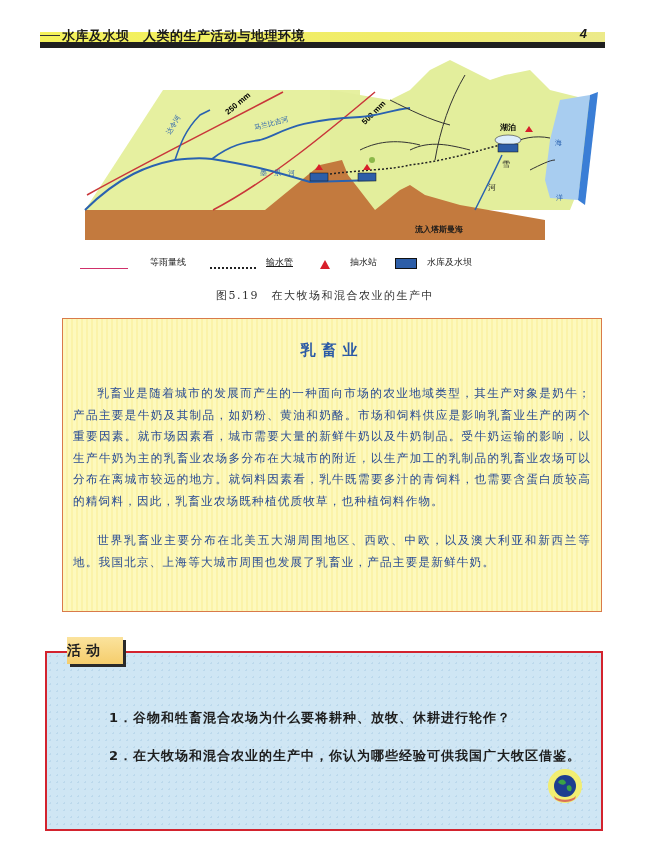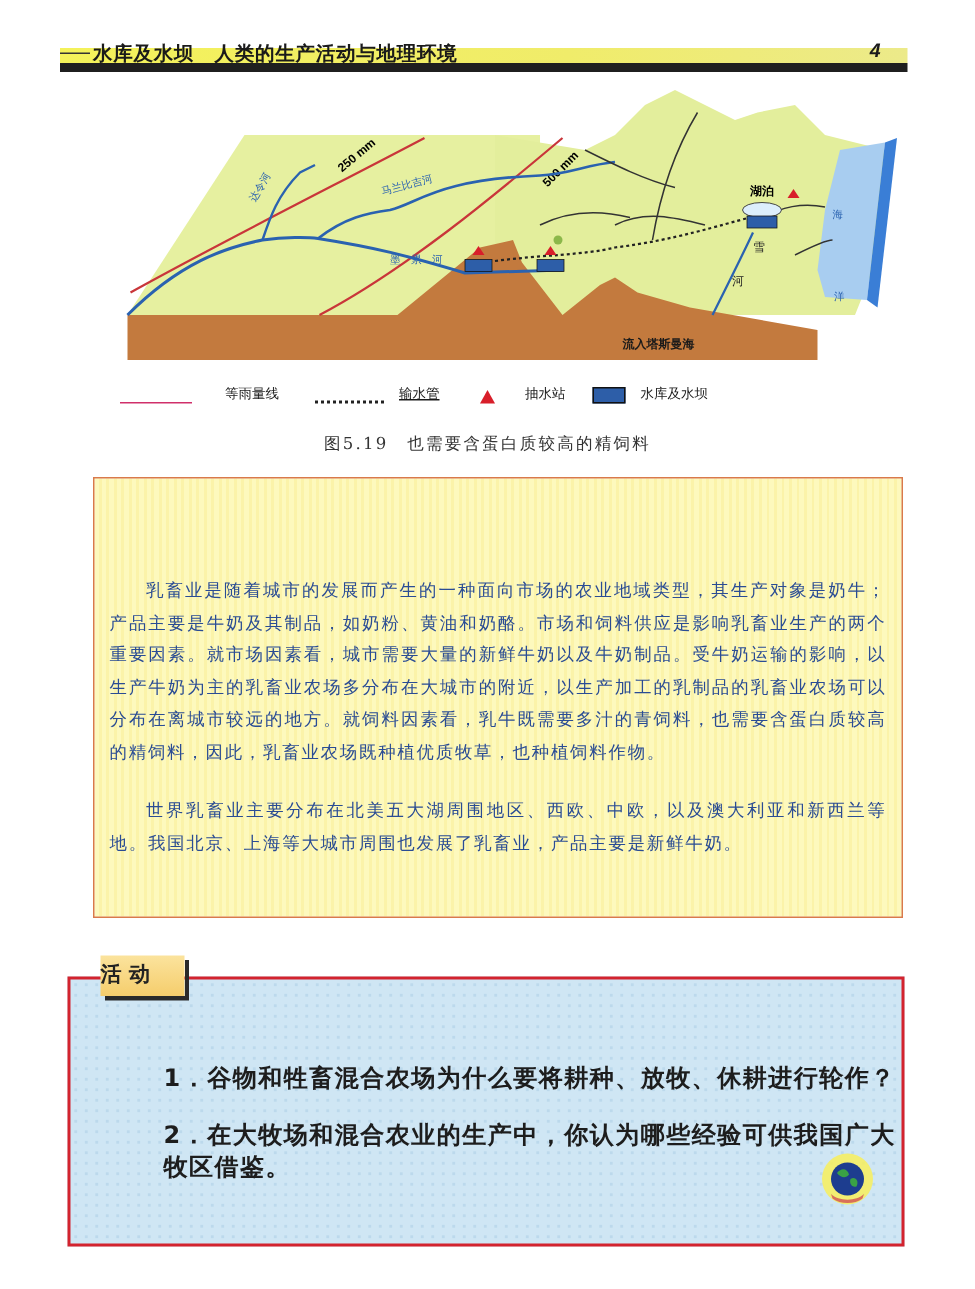--- a/index.html
+++ b/index.html
@@ -26,21 +26,21 @@
          font-size:15px; font-weight:bold; color:#2b5aa6; letter-spacing:6px; }
   .dairy-box .para { position:absolute; left:10px; width:518px; font-size:11.6px; line-height:21.5px;
          color:#2a4c94; letter-spacing:1.2px; text-indent:2.1em; text-align:justify; }
   .activity-tab { position:absolute; left:67px; top:637px; width:56px; height:27px;
          background:linear-gradient(180deg,#fbe39d,#f5cd6c); box-shadow:3px 3px 0 #2a2a2a;
          font-size:14px; font-weight:bold; color:#222; text-align:left; line-height:27px;
          letter-spacing:5px; z-index:2; }
   .activity-box { position:absolute; left:45px; top:651px; width:558px; height:180px;
          background:#cfe6f4; border:2px solid #d3232e; box-sizing:border-box;
          background-image:radial-gradient(#bcd9ec 1px, transparent 1px); background-size:7px 7px; }
-  .activity-box .q { position:absolute; left:62px; font-size:16px; font-weight:bold; color:#1d1d1d;
+  .activity-box .q { position:absolute; left:62px; font-size:13px; font-weight:bold; color:#1d1d1d;
          letter-spacing:1px; font-family:"DejaVu Sans", sans-serif; }
   .globe { position:absolute; left:545px; top:768px; width:40px; height:40px; }
 </style>
 </head>
 <body>
 
 <div class="header">
   <div class="band"></div>
   <div class="rule"></div>
   <div class="topline"></div>
@@ -112,23 +112,24 @@
   <div class="item" style="left:240px;">
     <span style="display:inline-block;width:0;height:0;border-left:5px solid transparent;border-right:5px solid transparent;border-bottom:9px solid #d81e2a;"></span>
     <span style="margin-left:10px;">抽水站</span>
   </div>
   <div class="item" style="left:315px;">
     <span style="display:inline-block;width:20px;height:9px;background:#2d5ea8;border:1px solid #111;"></span>
     <span style="">水库及水坝</span>
   </div>
 </div>
 
-<div class="caption">图5.19　也需要含蛋白质较高的精饲料</div>
+<div class="caption">图5.19　在大牧场和混合农业的生产中</div>
 
 <div class="dairy-box">
+  <div class="heading">乳畜业</div>
   <div class="para" style="top:211px;">世界乳畜业主要分布在北美五大湖周围地区、西欧、中欧，以及澳大利亚和新西兰等地。我国北京、上海等大城市周围也发展了乳畜业，产品主要是新鲜牛奶。</div>
   <div class="para" style="top:64px;">乳畜业是随着城市的发展而产生的一种面向市场的农业地域类型，其生产对象是奶牛；产品主要是牛奶及其制品，如奶粉、黄油和奶酪。市场和饲料供应是影响乳畜业生产的两个重要因素。就市场因素看，城市需要大量的新鲜牛奶以及牛奶制品。受牛奶运输的影响，以生产牛奶为主的乳畜业农场多分布在大城市的附近，以生产加工的乳制品的乳畜业农场可以分布在离城市较远的地方。就饲料因素看，乳牛既需要多汁的青饲料，也需要含蛋白质较高的精饲料，因此，乳畜业农场既种植优质牧草，也种植饲料作物。</div>
 </div>
 
 <div class="activity-tab">活动</div>
 <div class="activity-box">
   <div class="q" style="top:56px;">1．谷物和牲畜混合农场为什么要将耕种、放牧、休耕进行轮作？</div>
   <div class="q" style="top:94px;">2．在大牧场和混合农业的生产中，你认为哪些经验可供我国广大牧区借鉴。</div>
 </div>
 

